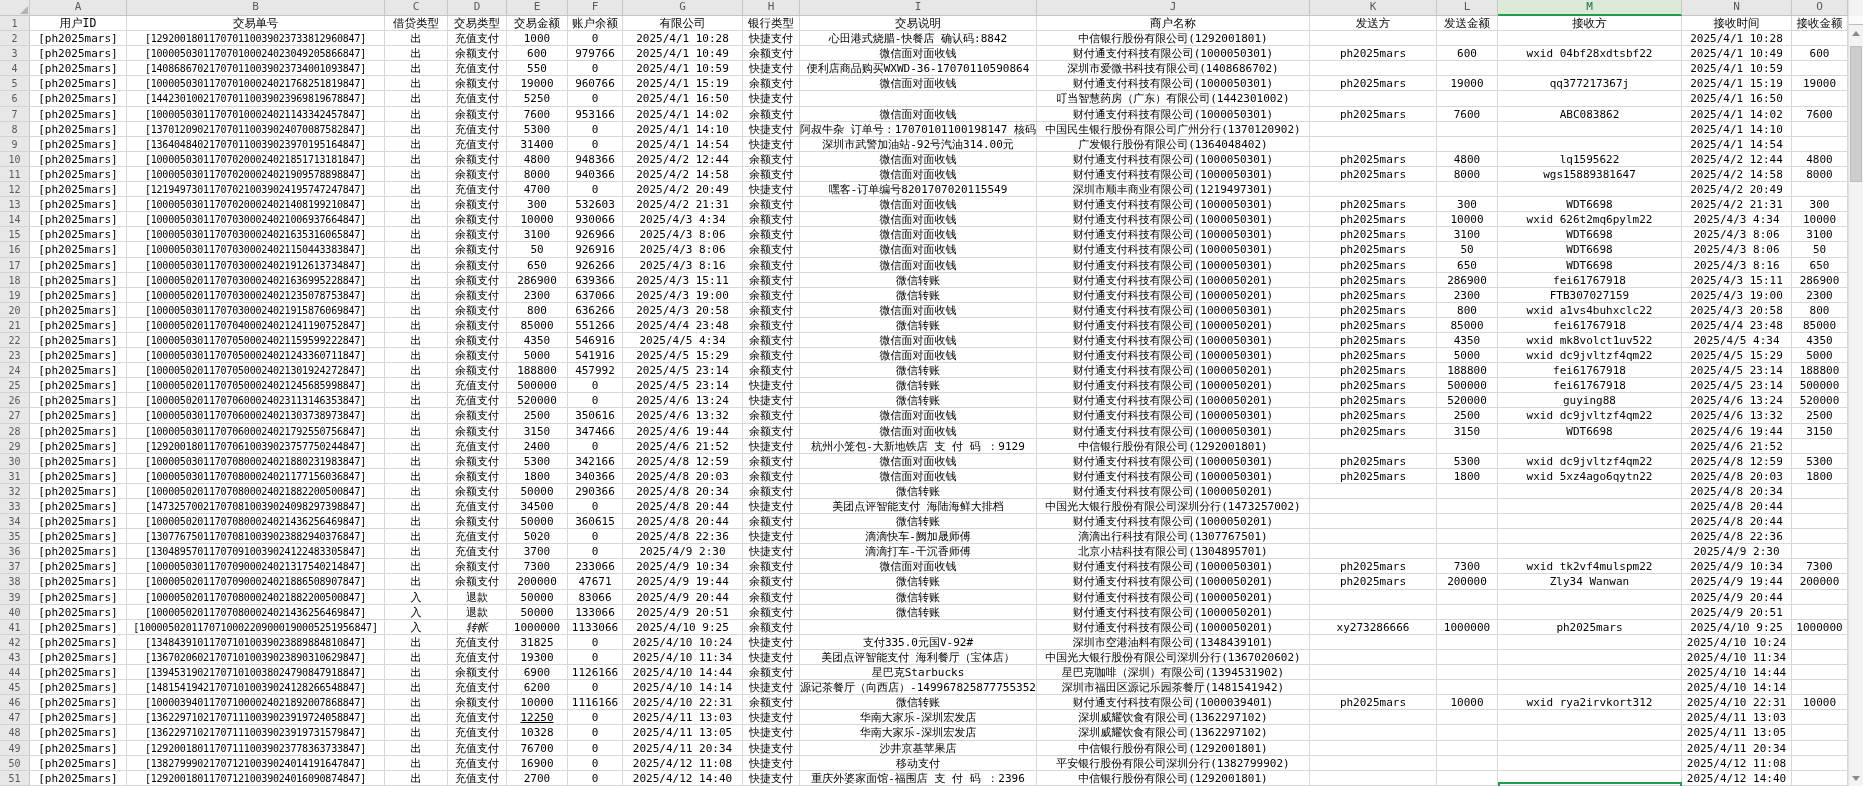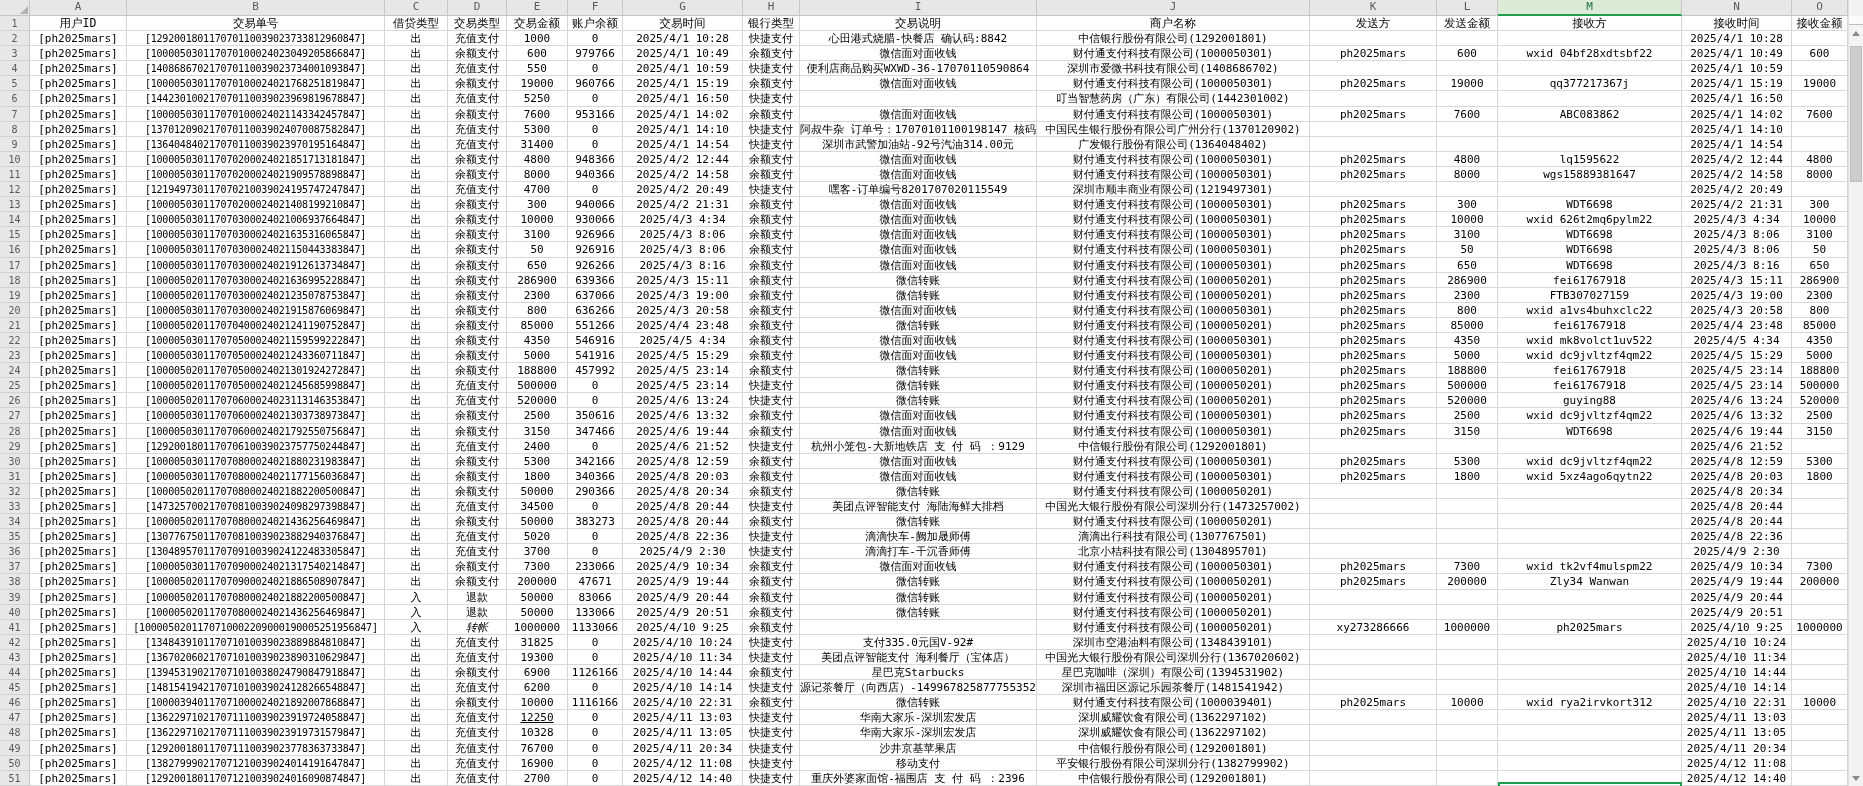--- a/index.html
+++ b/index.html
@@ -80,21 +80,21 @@
     <div id="rows">
 
     <div class="row">
           <div class="rownum">1</div>
           <div class="cell hdr" style="flex: 0 0 97px;">用户ID</div>
           <div class="cell col-b hdr" style="flex: 0 0 258px;">交易单号</div>
           <div class="cell hdr" style="flex: 0 0 63px;">借贷类型</div>
           <div class="cell hdr" style="flex: 0 0 59px;">交易类型</div>
           <div class="cell hdr" style="flex: 0 0 61px;">交易金额</div>
           <div class="cell hdr" style="flex: 0 0 55px;">账户余额</div>
-          <div class="cell hdr" style="flex: 0 0 120px;">交易时间</div>
+          <div class="cell hdr" style="flex: 0 0 120px;">有限公司</div>
           <div class="cell hdr" style="flex: 0 0 57px;">银行类型</div>
           <div class="cell hdr" style="flex: 0 0 237px;">交易说明</div>
           <div class="cell hdr" style="flex: 0 0 273px;">商户名称</div>
           <div class="cell hdr" style="flex: 0 0 127px;">发送方</div>
           <div class="cell hdr" style="flex: 0 0 61px;">发送金额</div>
           <div class="cell hdr" style="flex: 0 0 184px;">接收方</div>
           <div class="cell hdr" style="flex: 0 0 110px;">接收时间</div>
           <div class="cell hdr" style="flex: 0 0 56px;">接收金额</div>
         </div>
         <div class="row">
@@ -295,21 +295,21 @@
           <div class="cell" style="flex: 0 0 110px;">2025/4/2 20:49</div>
           <div class="cell" style="flex: 0 0 56px;"></div>
         </div>
         <div class="row">
           <div class="rownum">13</div>
           <div class="cell" style="flex: 0 0 97px;">[ph2025mars]</div>
           <div class="cell col-b" style="flex: 0 0 258px;">[100005030117070200024021408199210847]</div>
           <div class="cell" style="flex: 0 0 63px;">出</div>
           <div class="cell" style="flex: 0 0 59px;">余额支付</div>
           <div class="cell" style="flex: 0 0 61px;">300</div>
-          <div class="cell" style="flex: 0 0 55px;">940066</div>
+          <div class="cell" style="flex: 0 0 55px;">532603</div>
           <div class="cell" style="flex: 0 0 120px;">2025/4/2 21:31</div>
           <div class="cell" style="flex: 0 0 57px;">余额支付</div>
           <div class="cell" style="flex: 0 0 237px;">微信面对面收钱</div>
           <div class="cell" style="flex: 0 0 273px;">财付通支付科技有限公司(1000050301)</div>
           <div class="cell" style="flex: 0 0 127px;">ph2025mars</div>
           <div class="cell" style="flex: 0 0 61px;">300</div>
           <div class="cell" style="flex: 0 0 184px;">WDT6698</div>
           <div class="cell" style="flex: 0 0 110px;">2025/4/2 21:31</div>
           <div class="cell" style="flex: 0 0 56px;">300</div>
         </div>
@@ -673,21 +673,21 @@
           <div class="cell" style="flex: 0 0 110px;">2025/4/8 20:44</div>
           <div class="cell" style="flex: 0 0 56px;"></div>
         </div>
         <div class="row">
           <div class="rownum">34</div>
           <div class="cell" style="flex: 0 0 97px;">[ph2025mars]</div>
           <div class="cell col-b" style="flex: 0 0 258px;">[100005020117070800024021436256469847]</div>
           <div class="cell" style="flex: 0 0 63px;">出</div>
           <div class="cell" style="flex: 0 0 59px;">余额支付</div>
           <div class="cell" style="flex: 0 0 61px;">50000</div>
-          <div class="cell" style="flex: 0 0 55px;">383273</div>
+          <div class="cell" style="flex: 0 0 55px;">360615</div>
           <div class="cell" style="flex: 0 0 120px;">2025/4/8 20:44</div>
           <div class="cell" style="flex: 0 0 57px;">余额支付</div>
           <div class="cell" style="flex: 0 0 237px;">微信转账</div>
           <div class="cell" style="flex: 0 0 273px;">财付通支付科技有限公司(1000050201)</div>
           <div class="cell" style="flex: 0 0 127px;"></div>
           <div class="cell" style="flex: 0 0 61px;"></div>
           <div class="cell" style="flex: 0 0 184px;"></div>
           <div class="cell" style="flex: 0 0 110px;">2025/4/8 20:44</div>
           <div class="cell" style="flex: 0 0 56px;"></div>
         </div>

